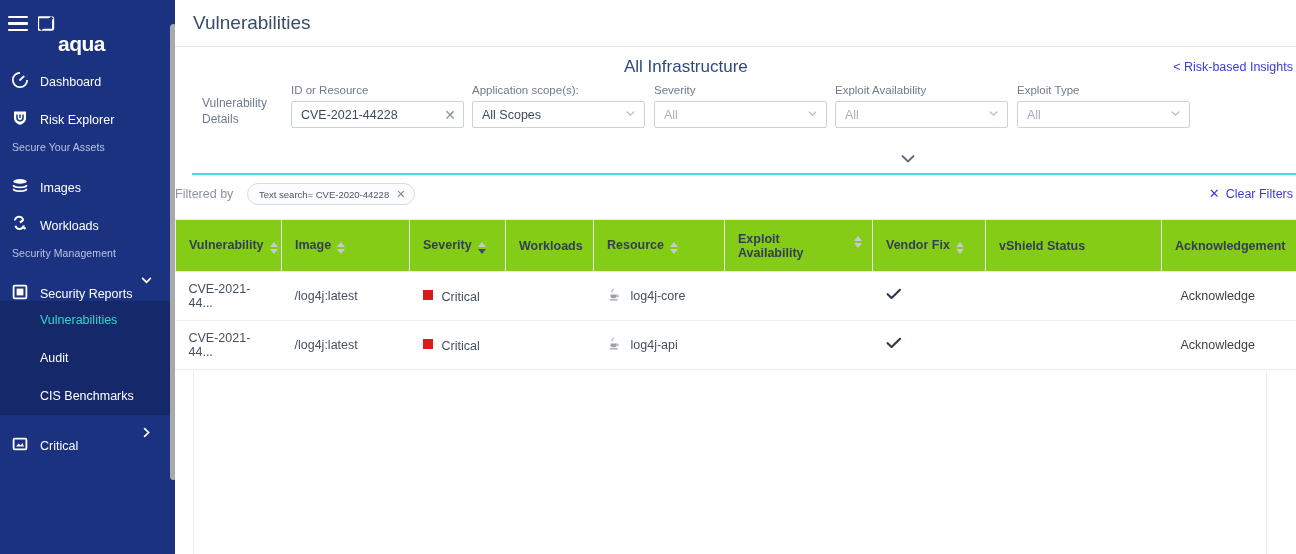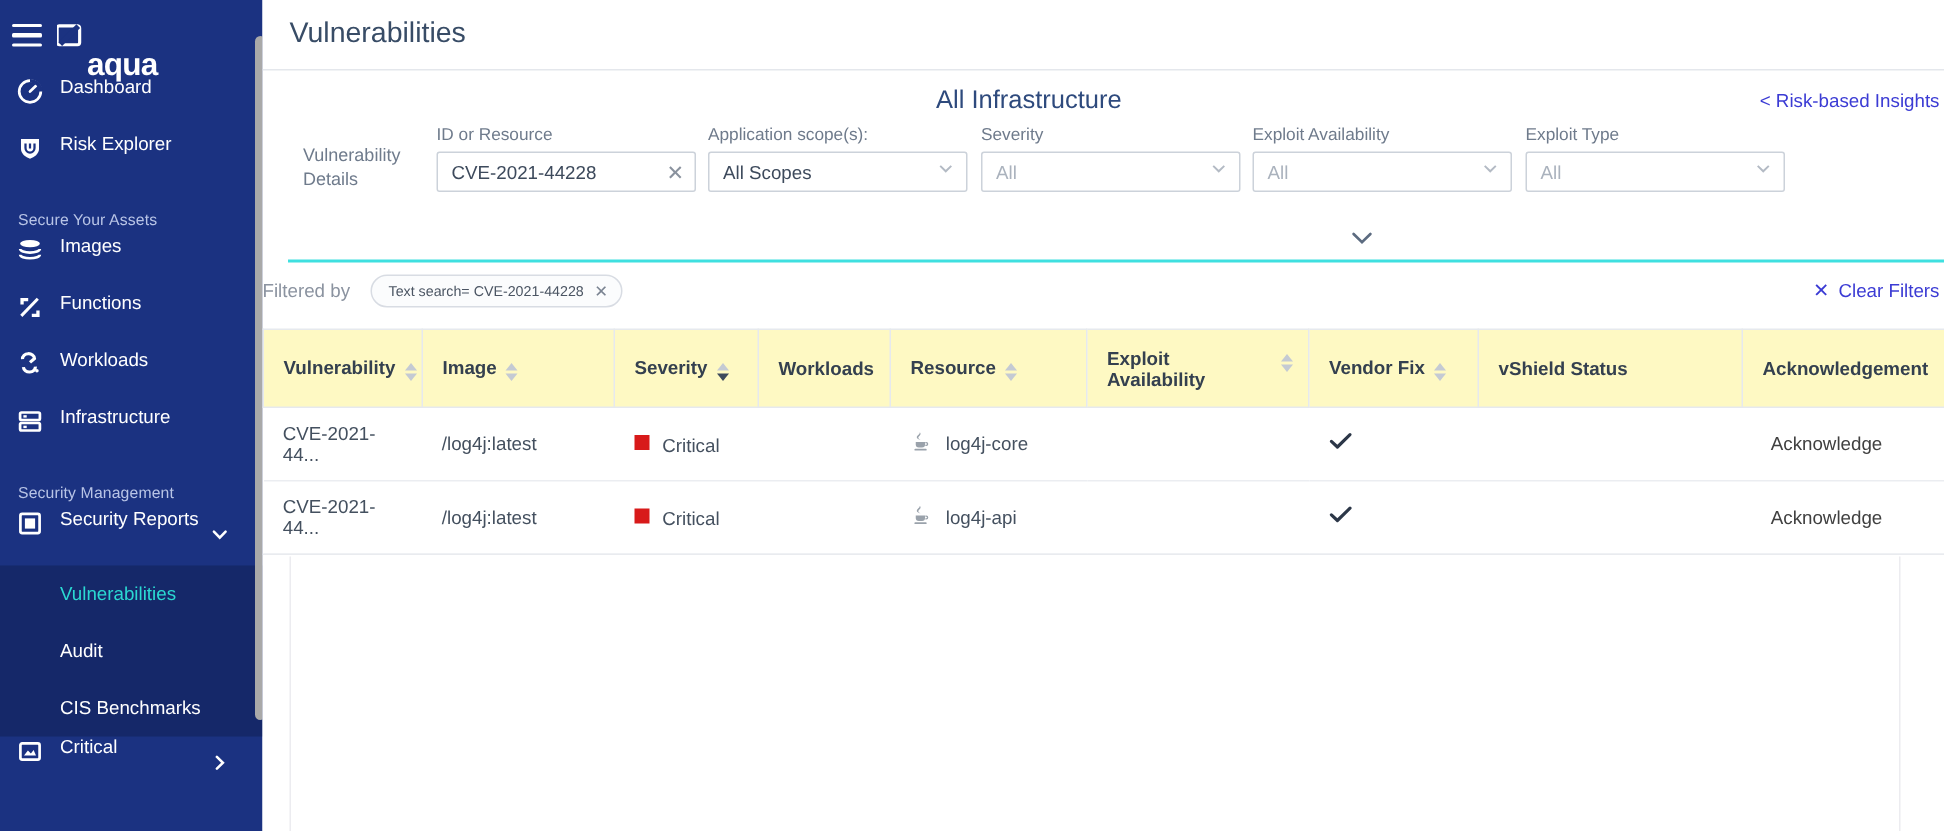--- a/index.html
+++ b/index.html
@@ -24,21 +24,21 @@
   .hamburger { width: 20px; height: 16px; display: flex; flex-direction: column; justify-content: space-between; cursor: pointer; }
   .hamburger span { display: block; height: 2.4px; background: #ffffff; border-radius: 1px; }
   .logo-wrap { display: flex; align-items: center; gap: 3px; }
   .logo-mark { width: 17px; height: 17px; position: relative; }
   .logo-text {
     color: #ffffff; font-size: 21px; font-weight: 700; letter-spacing: -0.5px;
     line-height: 1;
     margin-top: 39px;
   }
   .sb-item {
-    display: flex; align-items: flex-start; height: 38px; padding-left: 10px; gap: 11px;
+    display: flex; align-items: flex-end; height: 38px; padding-left: 10px; gap: 11px;
     color: #ffffff; font-size: 12.5px; cursor: pointer; position: relative;
   }
   .sb-item .ico { width: 19px; height: 19px; flex: 0 0 19px; display: flex; align-items: center; justify-content: center; }
   .sb-item .ico svg { display: block; }
   .sb-section {
     color: #b8c4e6; font-size: 10.5px; padding-left: 12px; margin-top: 14px; margin-bottom: 4px;
     letter-spacing: 0.1px;
   }
   .sb-sub {
     background: #152869;
@@ -112,21 +112,21 @@
   .clear-filters {
     position: absolute; right: 3px; top: 3px; font-size: 12.5px; color: #3b3bd4;
     display: inline-flex; align-items: center; gap: 6px; cursor: pointer;
   }
   .clear-filters .cfx { font-size: 13px; color: #3b3bd4; }
 
   
   .tbl-wrap { position: absolute; left: 0px; top: 219px; right: -1px; }
   table.vtbl { border-collapse: collapse; width: 1121px; table-layout: fixed; }
   table.vtbl thead th {
-    background: #fef9c3; border-top: 1px solid #e6e9ee; border-bottom: 1px solid #e6e9ee;
+    background: #84cc16; border-top: 1px solid #e6e9ee; border-bottom: 1px solid #e6e9ee;
     border-right: 1px solid #e6e9ee;
     font-size: 12.5px; color: #34404f; font-weight: 700; text-align: left;
     padding: 9px 10px 9px 13px; height: 52px; vertical-align: middle;
   }
   table.vtbl thead th:first-child { border-left: 1px solid #e6e9ee; }
   .th-in { display: inline-flex; align-items: flex-start; gap: 6px; }
   .sorter { display: inline-flex; flex-direction: column; gap: 2px; margin-top: 4px; }
   .sorter i { display: block; width: 0; height: 0; border-left: 4px solid transparent; border-right: 4px solid transparent; }
   .sorter i.up { border-bottom: 5px solid #c4cad3; }
   .sorter i.dn { border-top: 5px solid #c4cad3; }
@@ -200,53 +200,32 @@
       <span class="ico">
         <svg width="18" height="18" viewBox="0 0 18 18">
           <ellipse cx="9" cy="4.4" rx="6.6" ry="2.4" fill="#fff"></ellipse>
           <path d="M2.4 8 c0 1.3 3 2.4 6.6 2.4 s6.6 -1.1 6.6 -2.4" fill="none" stroke="#fff" stroke-width="1.7"></path>
           <path d="M2.4 11.8 c0 1.3 3 2.4 6.6 2.4 s6.6 -1.1 6.6 -2.4" fill="none" stroke="#fff" stroke-width="1.7"></path>
         </svg>
       </span>
       <span>Images</span>
     </div>
 
-    <div class="sb-item">
-      <span class="ico">
-        <svg width="18" height="18" viewBox="0 0 18 18">
-          <path d="M2.6 2.6 h5.2 v2.2 h-3 v2.2 h-2.2 z" fill="#fff"></path>
-          <path d="M3.2 14.6 L14.2 3.2" stroke="#fff" stroke-width="2"></path>
-          <path d="M10.2 13.2 h3 v-2.2 h2.2 v4.4 h-5.2 z" fill="#fff"></path>
-        </svg>
-      </span>
-      <span>Functions</span>
-    </div>
 
     <div class="sb-item">
       <span class="ico">
         <svg width="18" height="18" viewBox="0 0 18 18">
           <path d="M4 5.4 a4 3.4 0 0 1 8 -0.4 l-3 2.6" fill="none" stroke="#fff" stroke-width="2.1"></path>
           <path d="M12.6 10.4 a4 3.4 0 0 1 -8 0.4" fill="none" stroke="#fff" stroke-width="2.1"></path>
           <circle cx="13.6" cy="13.2" r="1.2" fill="#fff"></circle>
         </svg>
       </span>
       <span>Workloads</span>
     </div>
 
-    <div class="sb-item">
-      <span class="ico">
-        <svg width="18" height="18" viewBox="0 0 18 18">
-          <rect x="2.4" y="3" width="13.2" height="5" rx="1" fill="none" stroke="#fff" stroke-width="1.8"></rect>
-          <rect x="2.4" y="10" width="13.2" height="5" rx="1" fill="none" stroke="#fff" stroke-width="1.8"></rect>
-          <rect x="4.6" y="4.8" width="2.2" height="1.6" fill="#fff"></rect>
-          <rect x="4.6" y="11.8" width="2.2" height="1.6" fill="#fff"></rect>
-        </svg>
-      </span>
-      <span>Infrastructure</span>
-    </div>
 
     <div class="sb-section">Security Management</div>
 
     <div class="sb-item">
       <span class="ico">
         <svg width="18" height="18" viewBox="0 0 18 18">
           <rect x="2.6" y="2.6" width="12.8" height="12.8" rx="1.2" fill="none" stroke="#fff" stroke-width="1.8"></rect>
           <rect x="5.6" y="5.6" width="6.8" height="6.8" fill="#fff"></rect>
         </svg>
       </span>
@@ -365,21 +344,21 @@
             <path d="M3.4 4 L9 9.4 L14.6 4" fill="none" stroke="#5c6b80" stroke-width="1.8" stroke-linecap="round"></path>
           </svg>
       </span>
     </div>
 
     <div class="teal-rule"></div>
 
     <div class="fby-row">
       <div class="fby-label">Filtered by</div>
       <div class="chip">
-        <span>Text search= CVE-2021-44228</span>
+        <span>Text search= CVE-2020-44228</span>
         <span class="cx">✕</span>
       </div>
       <div class="clear-filters">
         <span class="cfx">✕</span>
         <span>Clear Filters</span>
       </div>
     </div>
 
     <div class="tbl-wrap">
       <table class="vtbl">

